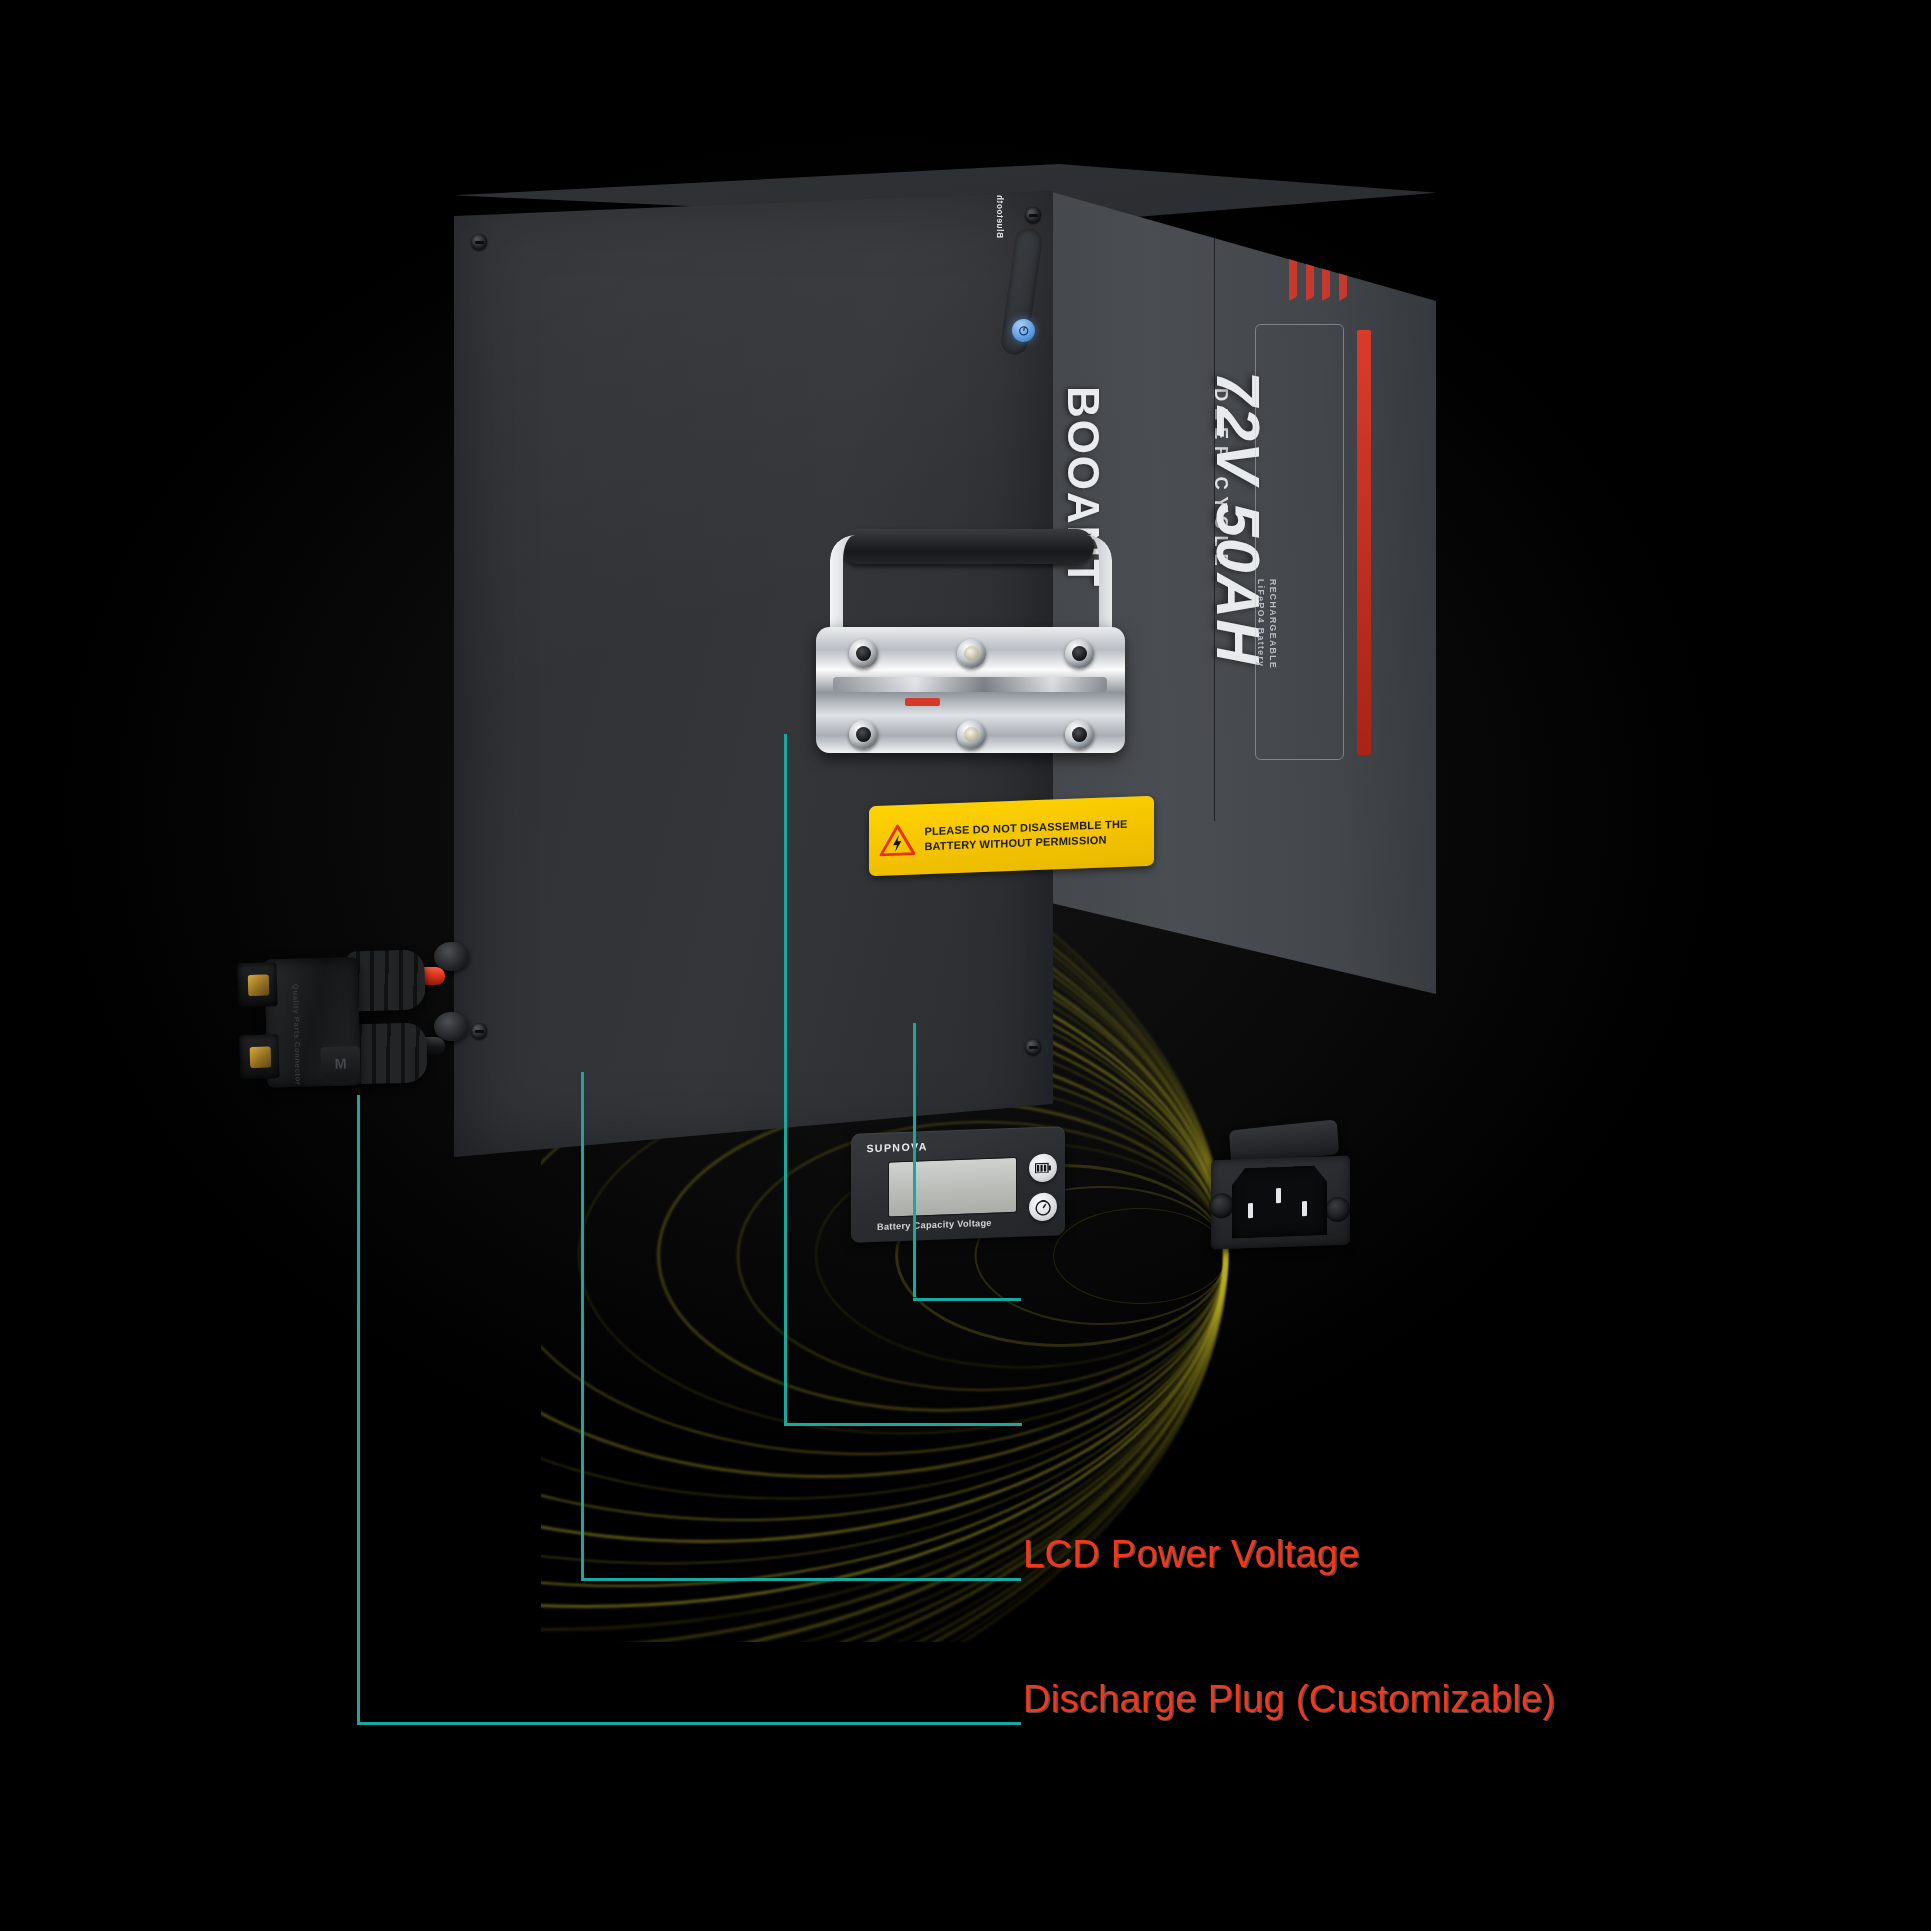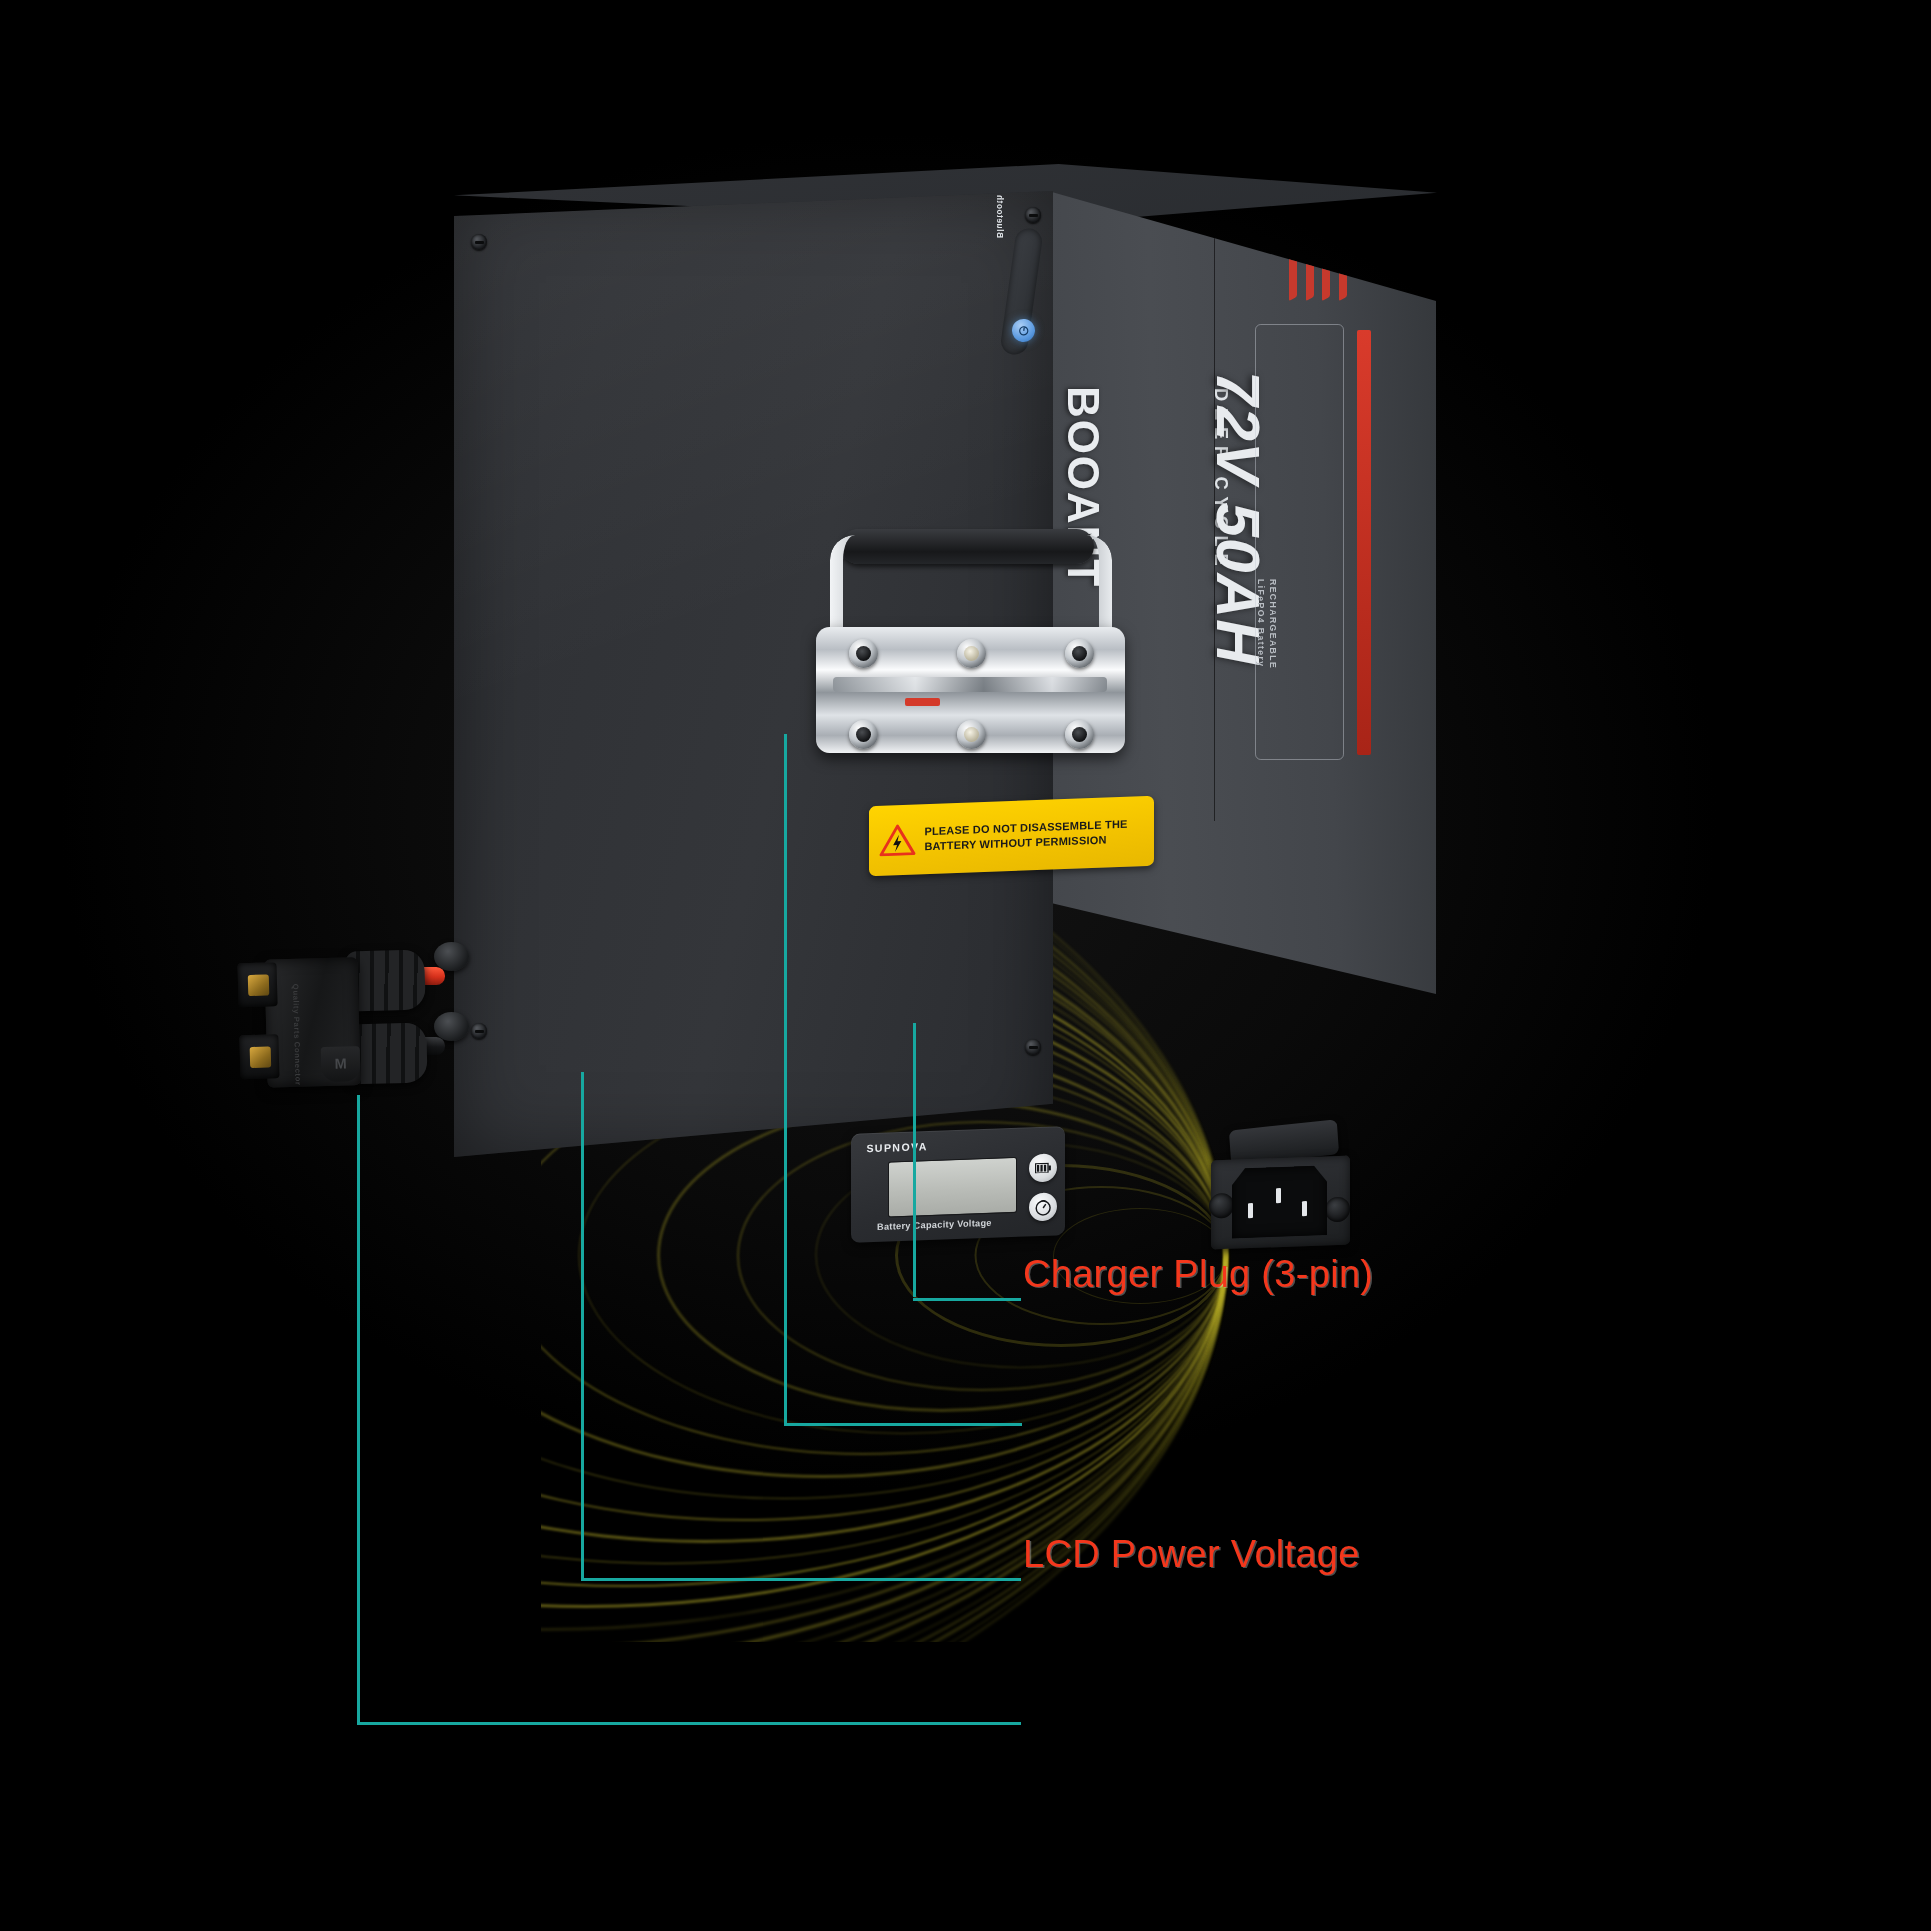--- a/index.html
+++ b/index.html
@@ -347,22 +347,22 @@
       <div class="conn-logo">M</div>
     </div>
     <div class="conn-tab" style="top:17.4px;">
       <div class="conn-pin"></div>
     </div>
     <div class="conn-tab" style="top:89px;">
       <div class="conn-pin"></div>
     </div>
   </div>
 
-  <div class="callout-label" style="left:1023px; top:1253px;">Charger Plug (3-pin)</div>
   <div class="callout-label" style="left:1023px; top:1533px;">LCD Power Voltage</div>
+  <div class="callout-label" style="left:1023px; top:1678px;">Discharge Plug (Customizable)</div>
 
   <div class="lead v" style="left:913px; top:1023px; height:274px;"></div>
   <div class="lead h" style="left:913px; top:1298px; width:108px;"></div>
 
   <div class="lead v" style="left:784px; top:734px; height:689px;"></div>
   <div class="lead h" style="left:784px; top:1423px; width:238px;"></div>
 
   <div class="lead v" style="left:581px; top:1072px; height:506px;"></div>
   <div class="lead h" style="left:581px; top:1578px; width:440px;"></div>
 

